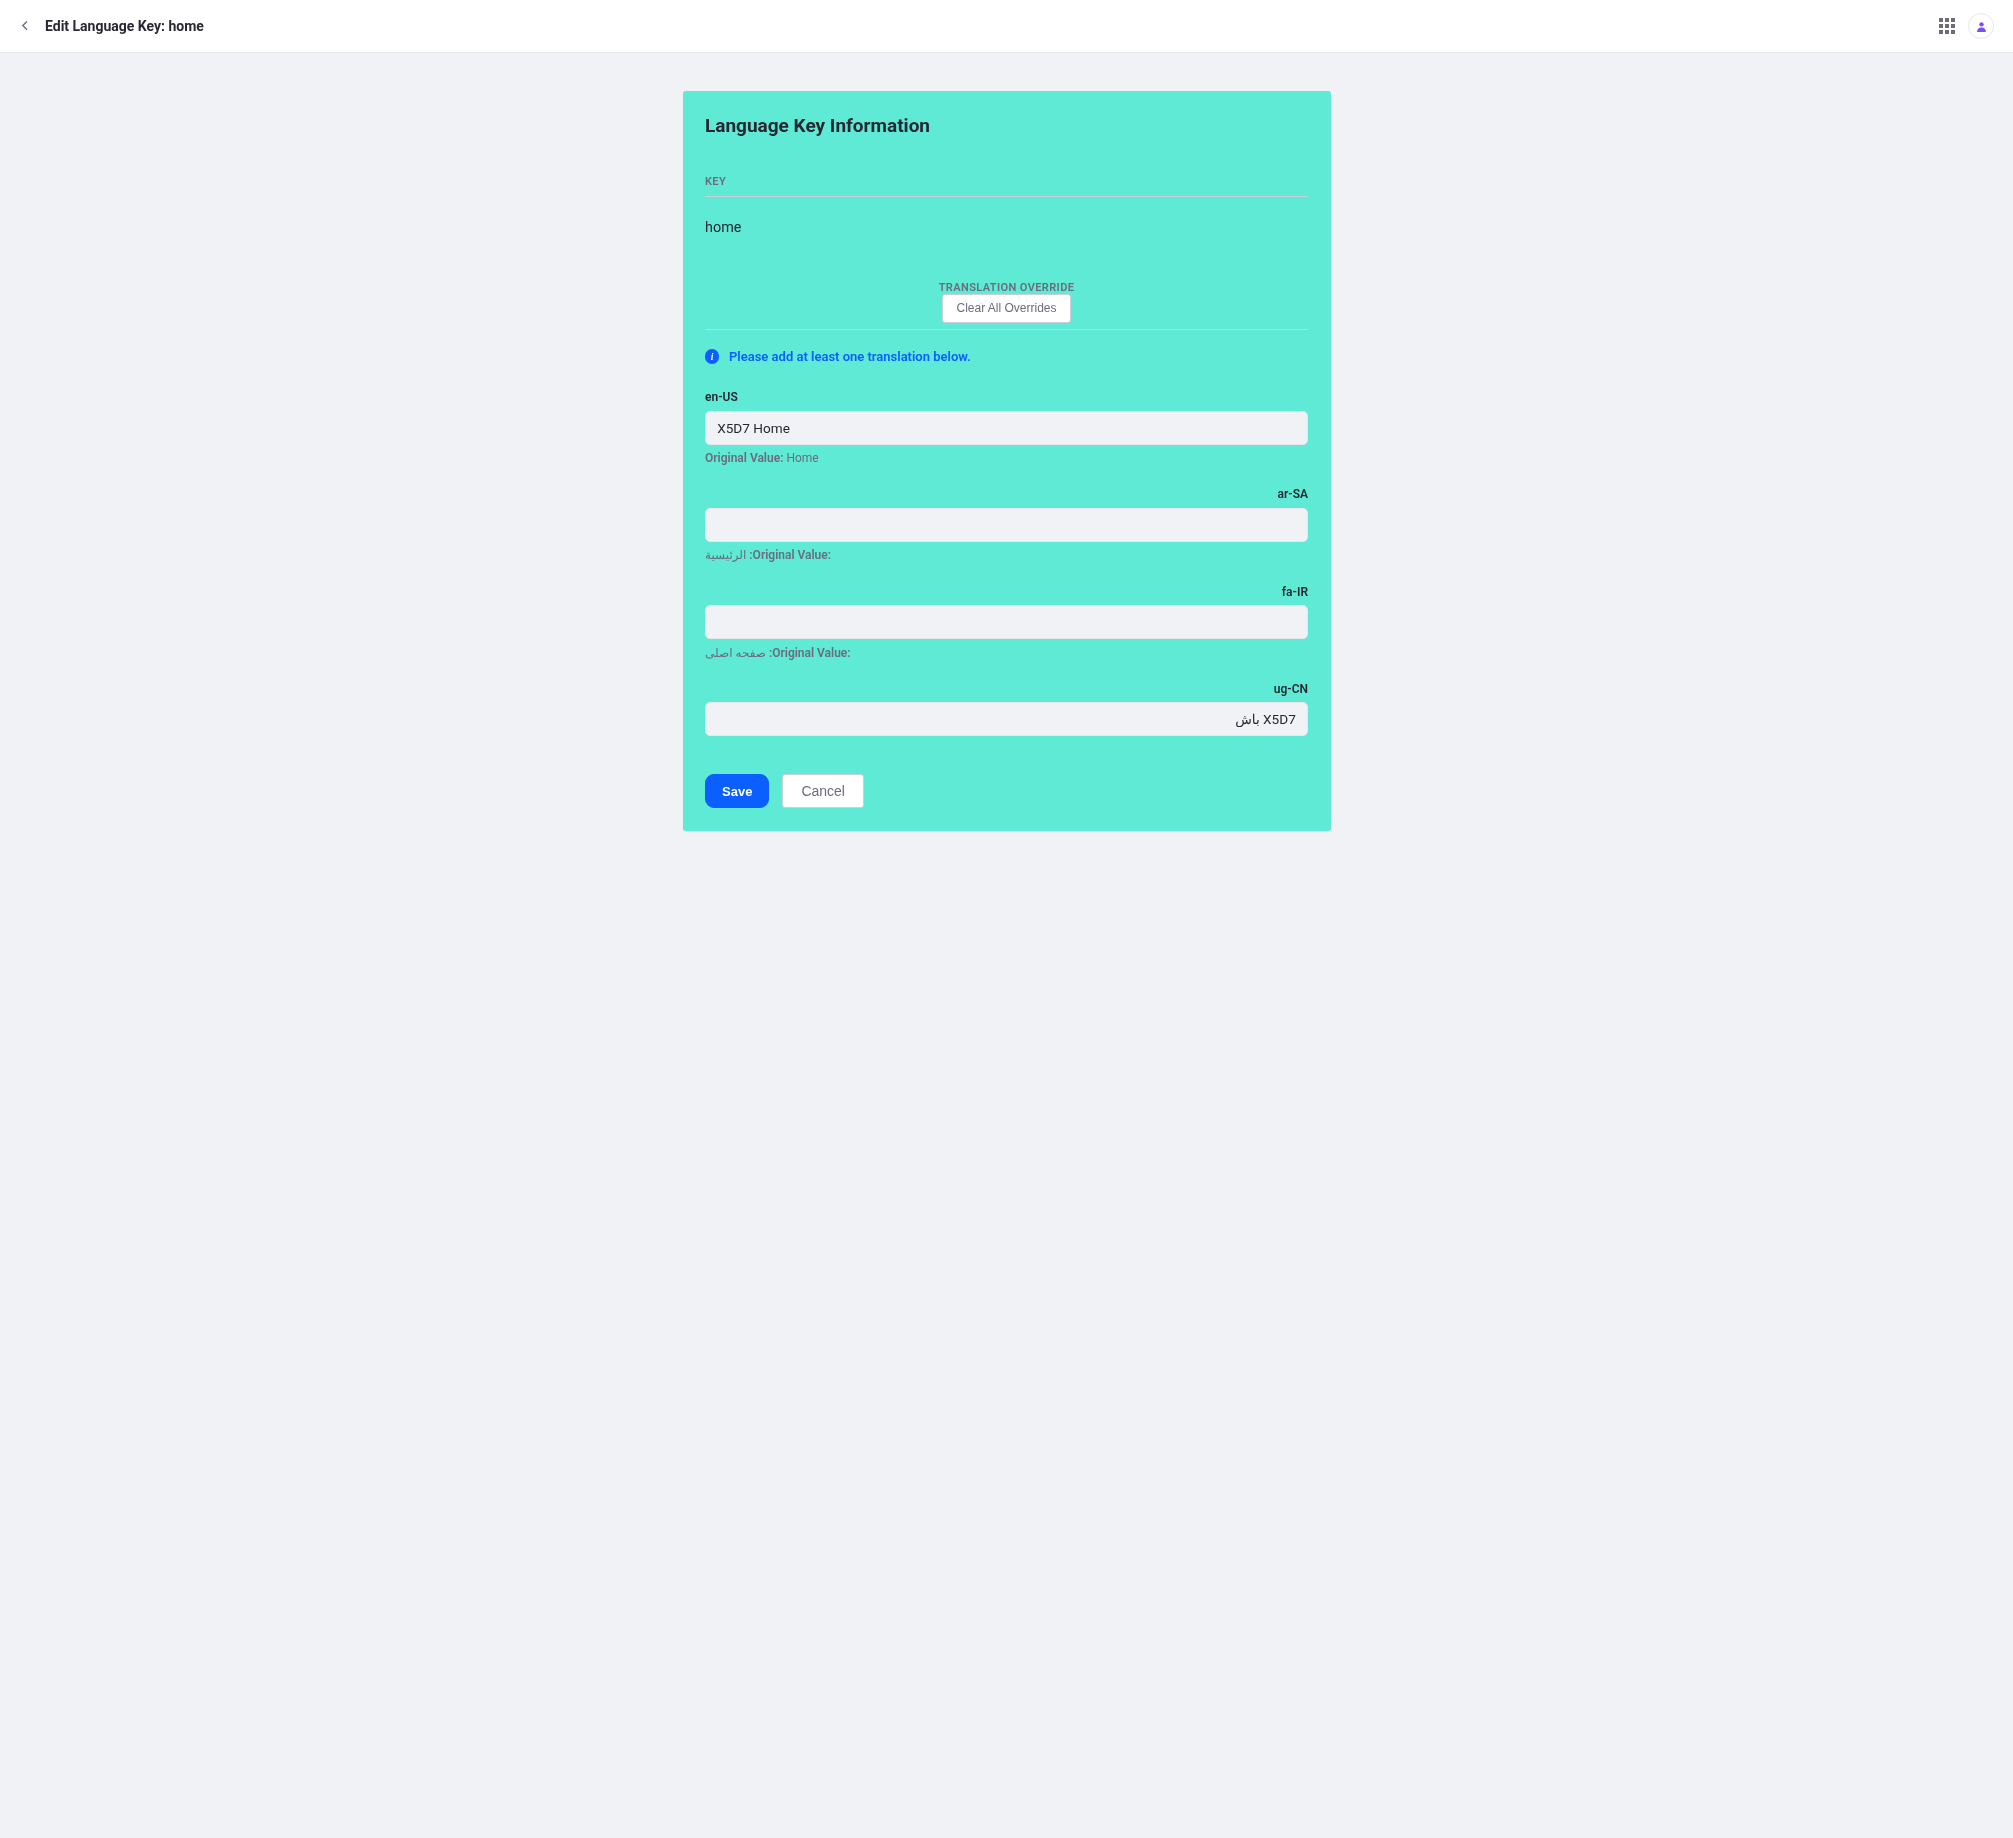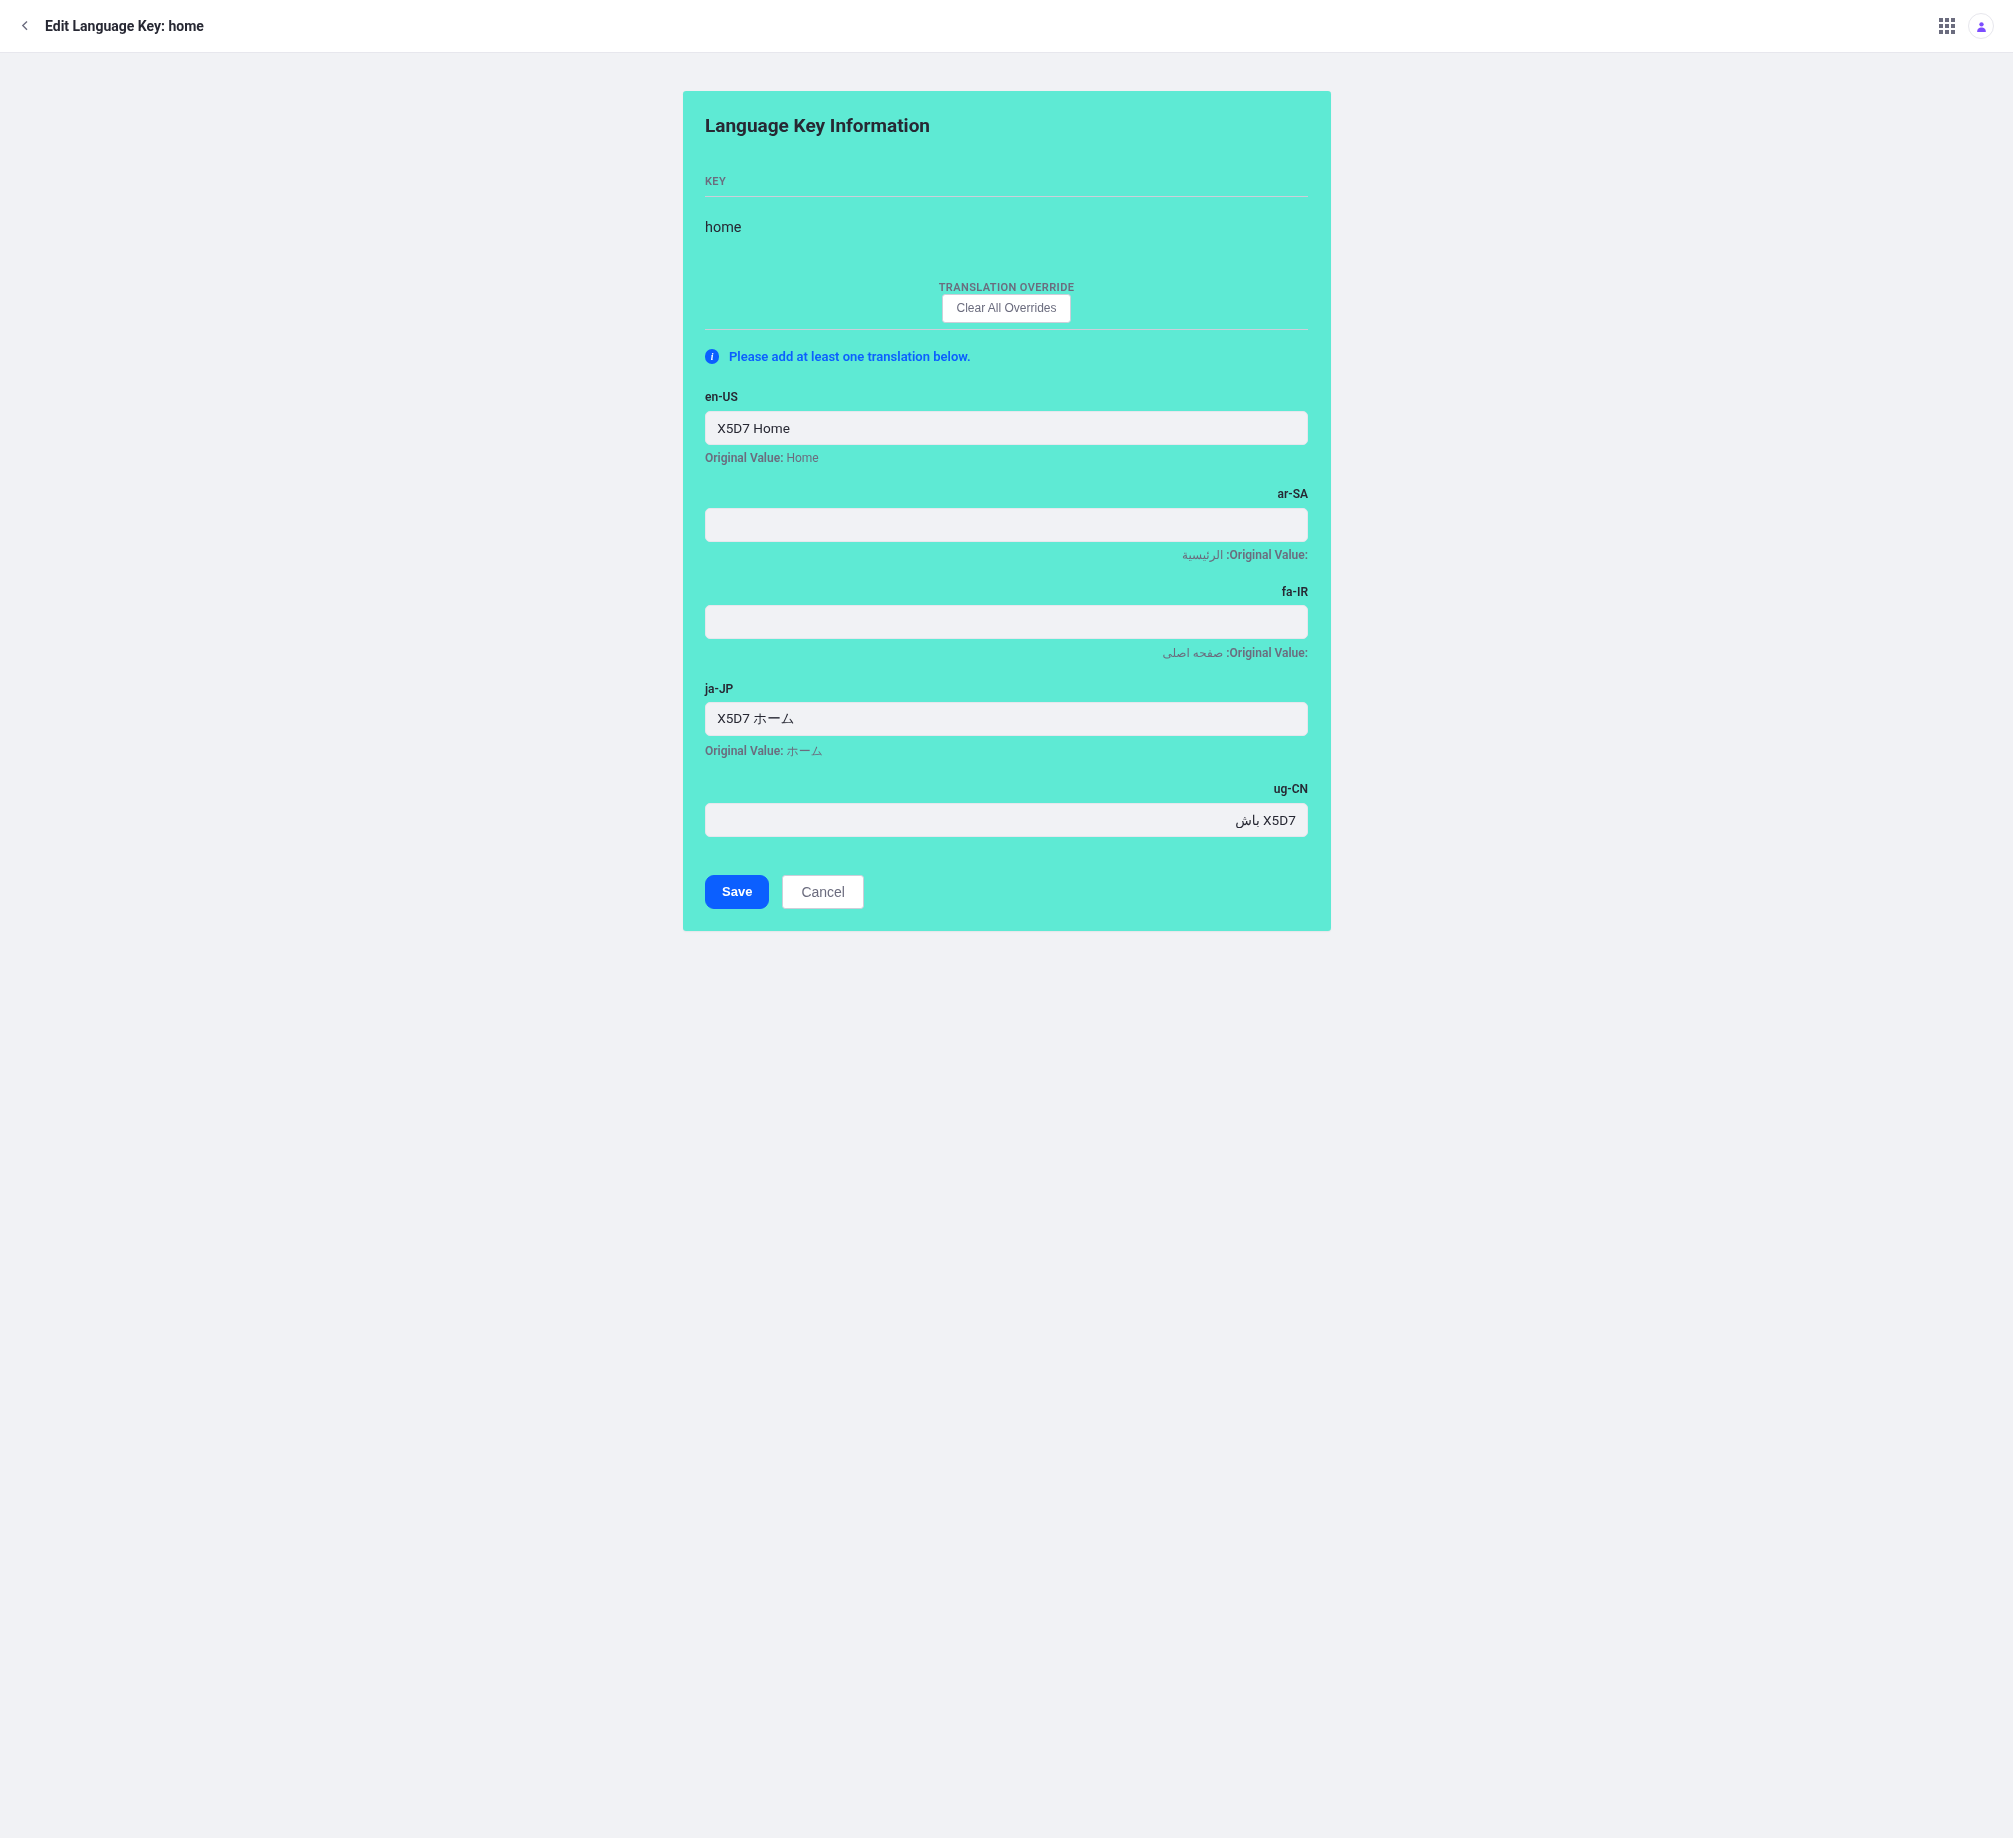--- a/index.html
+++ b/index.html
@@ -175,21 +175,20 @@
     
     .translation-field {
       margin-bottom: 22.5px;
     }
     
     .translation-field.rtl .field-label {
       text-align: right;
     }
     
     .translation-field.rtl .original-value {
-      text-align: right;
     }
     
     .translation-field.rtl .text-input {
       text-align: right;
       direction: rtl;
     }
     
     .field-label {
       font-size: 12px;
       font-weight: 600;
@@ -319,28 +318,20 @@
 
     <div class="translation-field rtl">
       <label class="field-label">fa-IR</label>
       <input type="text" class="text-input" value="" style="">
       <div class="original-value">
         <span>صفحه اصلی</span>
         <span class="original-value-label"> :<span>Original Value:</span></span>
       </div>
     </div>
 
-    <div class="translation-field">
-      <label class="field-label">ja-JP</label>
-      <input type="text" class="text-input" value="X5D7 ホーム" style="">
-      <div class="original-value">
-        <span class="original-value-label">Original Value:</span>
-        <span>ホーム</span>
-      </div>
-    </div>
 
     <div class="translation-field rtl">
       <label class="field-label">ug-CN</label>
       <input type="text" class="text-input" value="X5D7 باش" style="">
     </div>
 
     <div class="form-actions">
       <button class="btn-primary">Save</button>
       <button class="btn-cancel">Cancel</button>
     </div>

